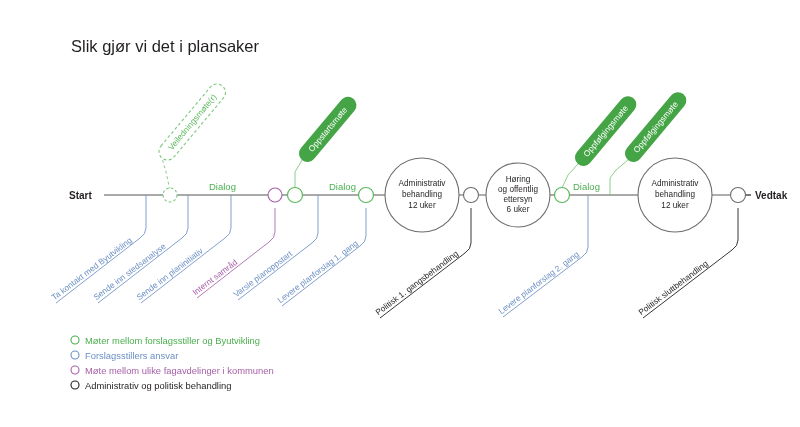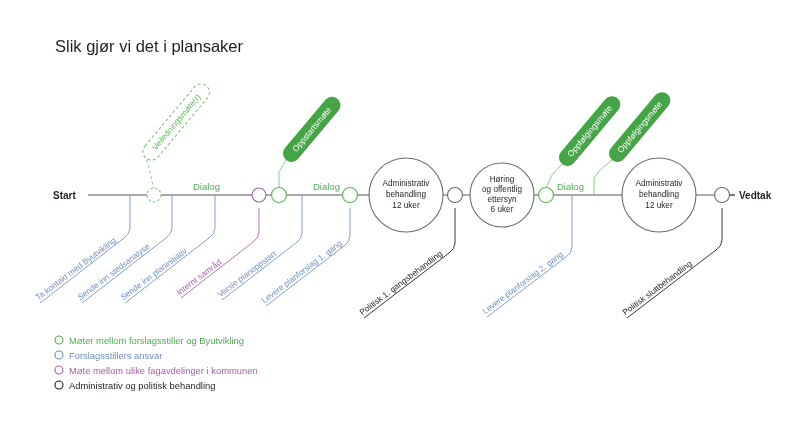--- a/index.html
+++ b/index.html
@@ -1,21 +1,21 @@
 <!DOCTYPE html>
 <html><head>
 <meta charset="utf-8">
 <style>
   html,body{margin:0;padding:0;}
   body{
     width:800px;height:427px;background:#ffffff;
     font-family:"Liberation Sans", sans-serif;
     overflow:hidden;position:relative;
   }
-  #stage{position:absolute;left:0;top:0;width:720px;height:427px;}
+  #stage{position:absolute;left:16px;top:0;width:720px;height:427px;}
   svg{display:block;}
   .ttl{font-size:16.5px;fill:#231f20;font-family:"Liberation Sans",sans-serif;}
   .dialog{font-size:9.5px;fill:#4caf50;}
   .endlbl{font-size:10px;fill:#231f20;font-weight:bold;}
   .circtxt{font-size:8.2px;fill:#231f20;}
   .pilltxt{font-size:8.4px;fill:#ffffff;}
   .pilltxt-o{font-size:8.4px;fill:#5cb85c;}
   .diag-blue{font-size:8.3px;fill:#6b8fc4;}
   .diag-purple{font-size:8.3px;fill:#a65fa8;}
   .diag-black{font-size:8.3px;fill:#231f20;}

